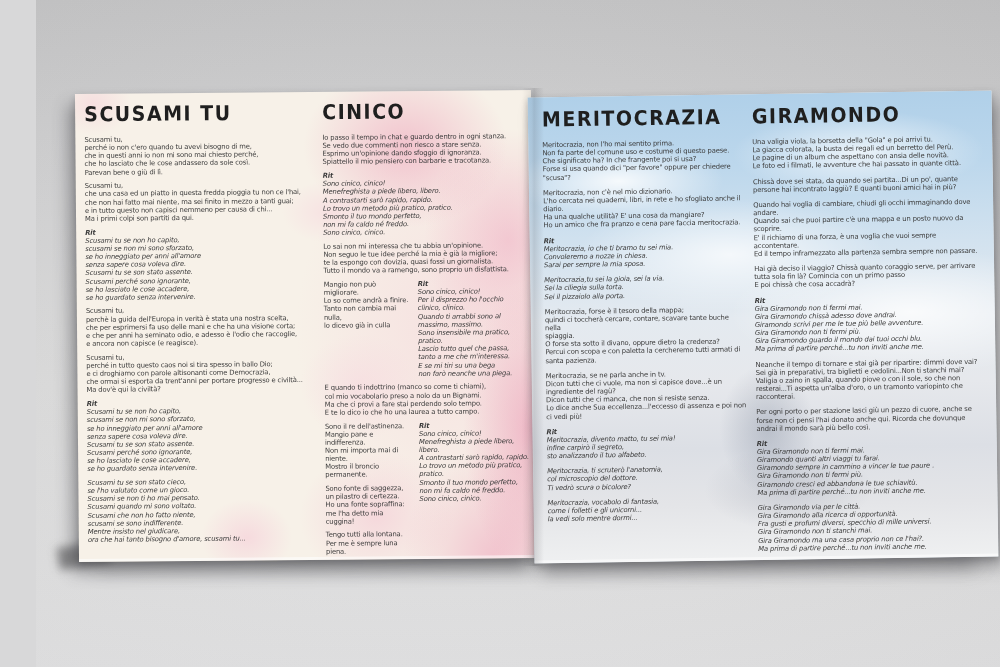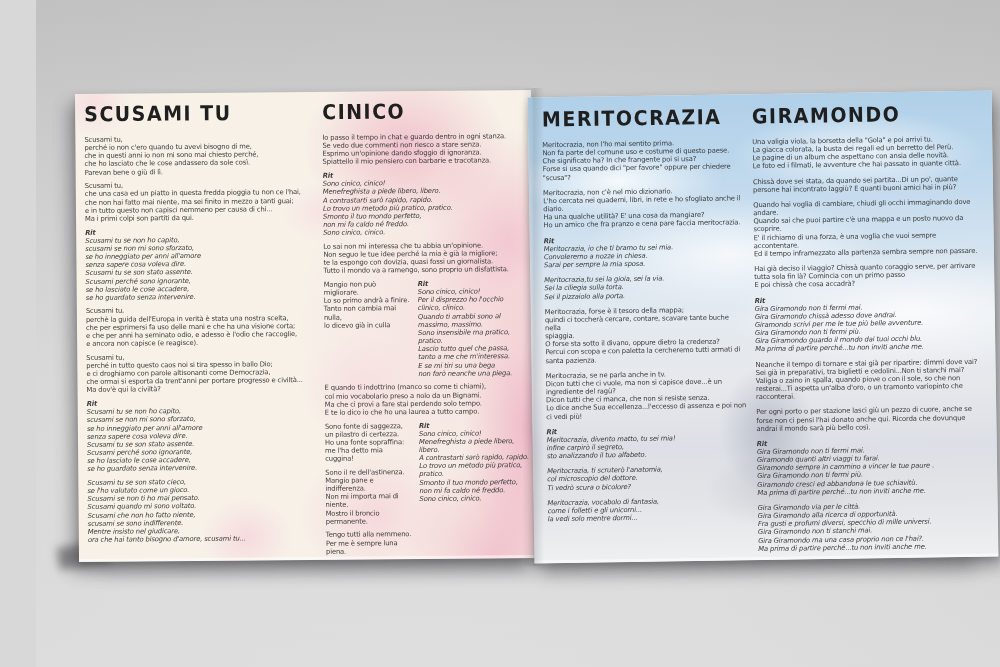--- a/index.html
+++ b/index.html
@@ -175,21 +175,21 @@
           <div class="stanza">
             <div class="line">Lo sai non mi interessa che tu abbia un'opinione.</div>
             <div class="line">Non seguo le tue idee perché la mia è già la migliore;</div>
             <div class="line">te la espongo con dovizia, quasi fossi un giornalista.</div>
             <div class="line">Tutto il mondo va a ramengo, sono proprio un disfattista.</div>
           </div>
           <div class="lyric-row">
             <div class="sub-left">
               <div class="stanza">
                 <div class="line">Mangio non può migliorare.</div>
-                <div class="line">Lo so primo andrà a finire.</div>
+                <div class="line">Lo so come andrà a finire.</div>
                 <div class="line">Tanto non cambia mai nulla,</div>
                 <div class="line">lo dicevo già in culla</div>
               </div>
             </div>
             <div class="sub-right">
               <div class="stanza chorus">
                 <div class="rit line">Rit</div>
                 <div class="line">Sono cinico, cinico!</div>
                 <div class="line">Per il disprezzo ho l'occhio clinico, clinico.</div>
                 <div class="line">Quando ti arrabbi sono al massimo, massimo.</div>
@@ -203,33 +203,33 @@
           </div>
           <div class="stanza">
             <div class="line">E quando ti indottrino (manco so come ti chiami),</div>
             <div class="line">col mio vocabolario preso a nolo da un Bignami.</div>
             <div class="line">Ma che ci provi a fare stai perdendo solo tempo.</div>
             <div class="line">E te lo dico io che ho una laurea a tutto campo.</div>
           </div>
           <div class="lyric-row">
             <div class="sub-left">
               <div class="stanza">
+                <div class="line">Sono il re dell'astinenza.</div>
+                <div class="line">Mangio pane e indifferenza.</div>
+                <div class="line">Non mi importa mai di niente.</div>
+                <div class="line">Mostro il broncio permanente.</div>
+              </div>
+              <div class="stanza">
                 <div class="line">Sono fonte di saggezza,</div>
                 <div class="line">un pilastro di certezza.</div>
                 <div class="line">Ho una fonte sopraffina:</div>
                 <div class="line">me l'ha detto mia cuggina!</div>
               </div>
               <div class="stanza">
-                <div class="line">Sono il re dell'astinenza.</div>
-                <div class="line">Mangio pane e indifferenza.</div>
-                <div class="line">Non mi importa mai di niente.</div>
-                <div class="line">Mostro il broncio permanente.</div>
-              </div>
-              <div class="stanza">
-                <div class="line">Tengo tutti alla nemmeno.</div>
+                <div class="line">Tengo tutti alla lontana.</div>
                 <div class="line">Per me è sempre luna piena.</div>
               </div>
             </div>
             <div class="sub-right">
               <div class="stanza chorus">
                 <div class="rit line">Rit</div>
                 <div class="line">Sono cinico, cinico!</div>
                 <div class="line">Menefreghista a piede libero, libero.</div>
                 <div class="line">A contrastarti sarò rapido, rapido.</div>
                 <div class="line">Lo trovo un metodo più pratico, pratico.</div>

